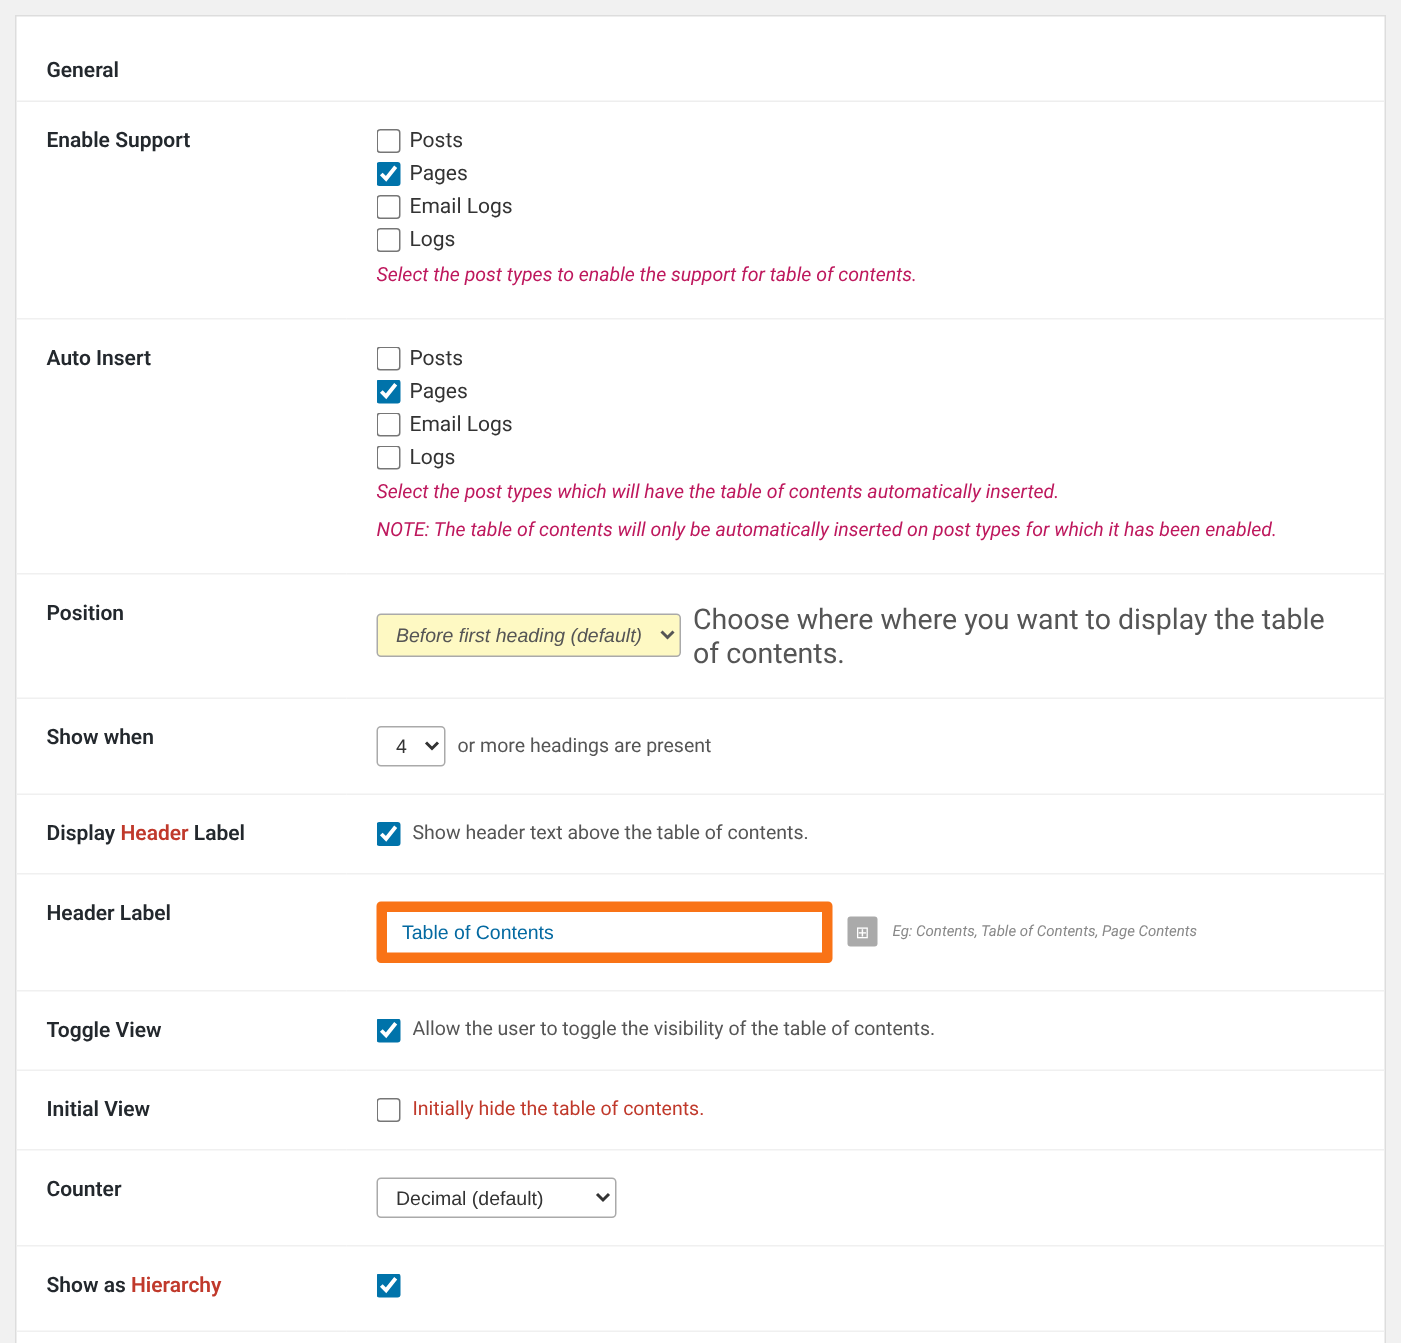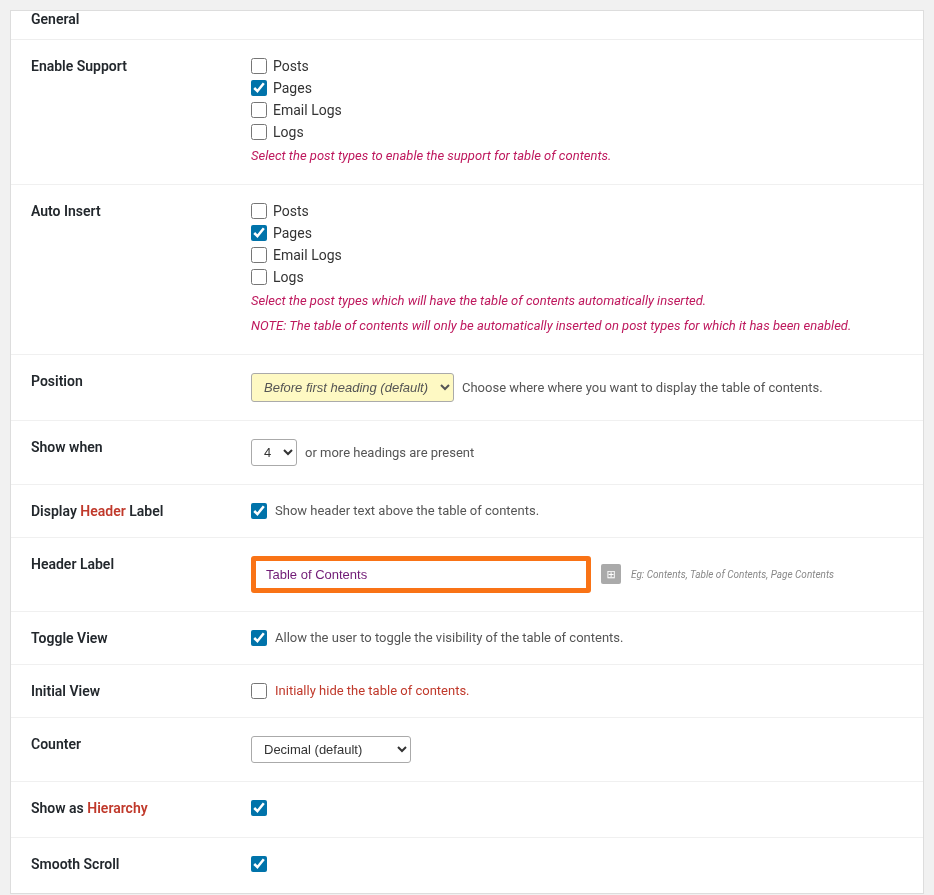--- a/index.html
+++ b/index.html
@@ -12,21 +12,21 @@
     .settings-container {
       background: #fff;
       border: 1px solid #ddd;
       margin: 10px;
       padding: 0;
     }
     .section-title {
       font-size: 14px;
       font-weight: 600;
       color: #23282d;
-      padding: 0 20px 12px 20px;
+      padding: 28px 20px 12px 20px;
       border-bottom: 1px solid #eee;
     }
     .settings-table {
       width: 100%;
       border-collapse: collapse;
     }
     .settings-table tr {
       border-bottom: 1px solid #f0f0f0;
     }
     .settings-table tr:last-child {
@@ -90,34 +90,34 @@
       padding: 5px 8px;
       border: 1px solid #aaa;
       border-radius: 3px;
       background: #fef9c3;
       color: #555;
       font-size: 13px;
       font-style: italic;
     }
     .position-desc {
       color: #555;
-      font-size: 13px;
+      font-size: 19px;
     }
     .header-input-row {
       display: flex;
       align-items: center;
       gap: 10px;
     }
     .header-input {
-      width: 340px;
+      width: 304px;
       padding: 6px 10px;
-      border: 5px solid #f97316;
+      border: 7px solid #f97316;
       border-radius: 3px;
       font-size: 13px;
-      color: #701a75;
+      color: #0369a1;
     }
     .header-icon {
       width: 20px;
       height: 20px;
       background: #aaa;
       border-radius: 2px;
       display: inline-flex;
       align-items: center;
       justify-content: center;
       color: white;

